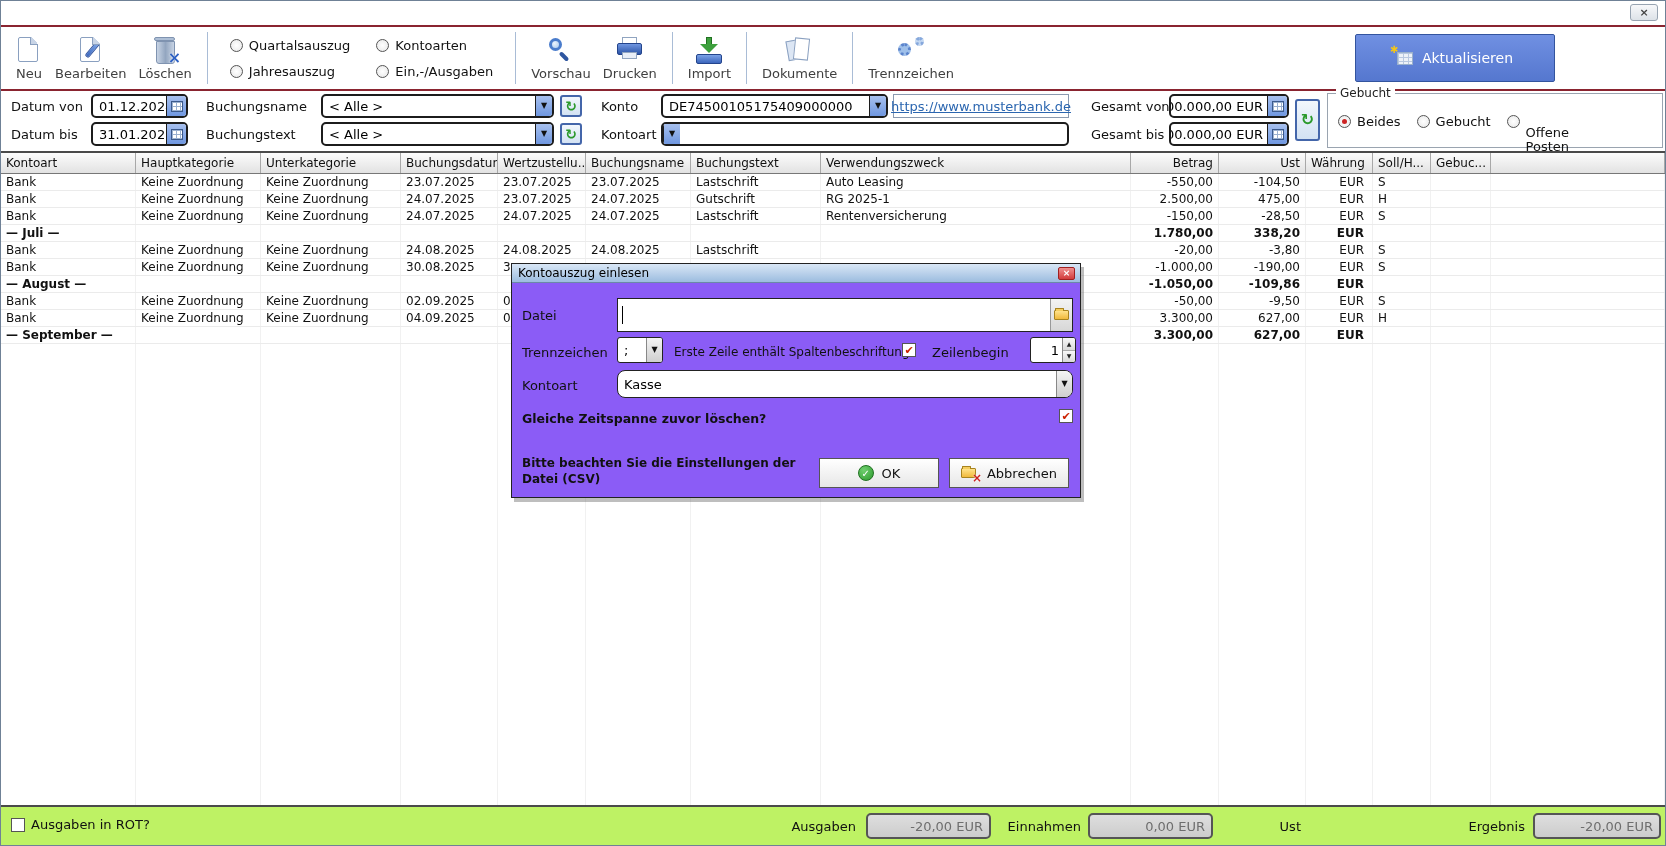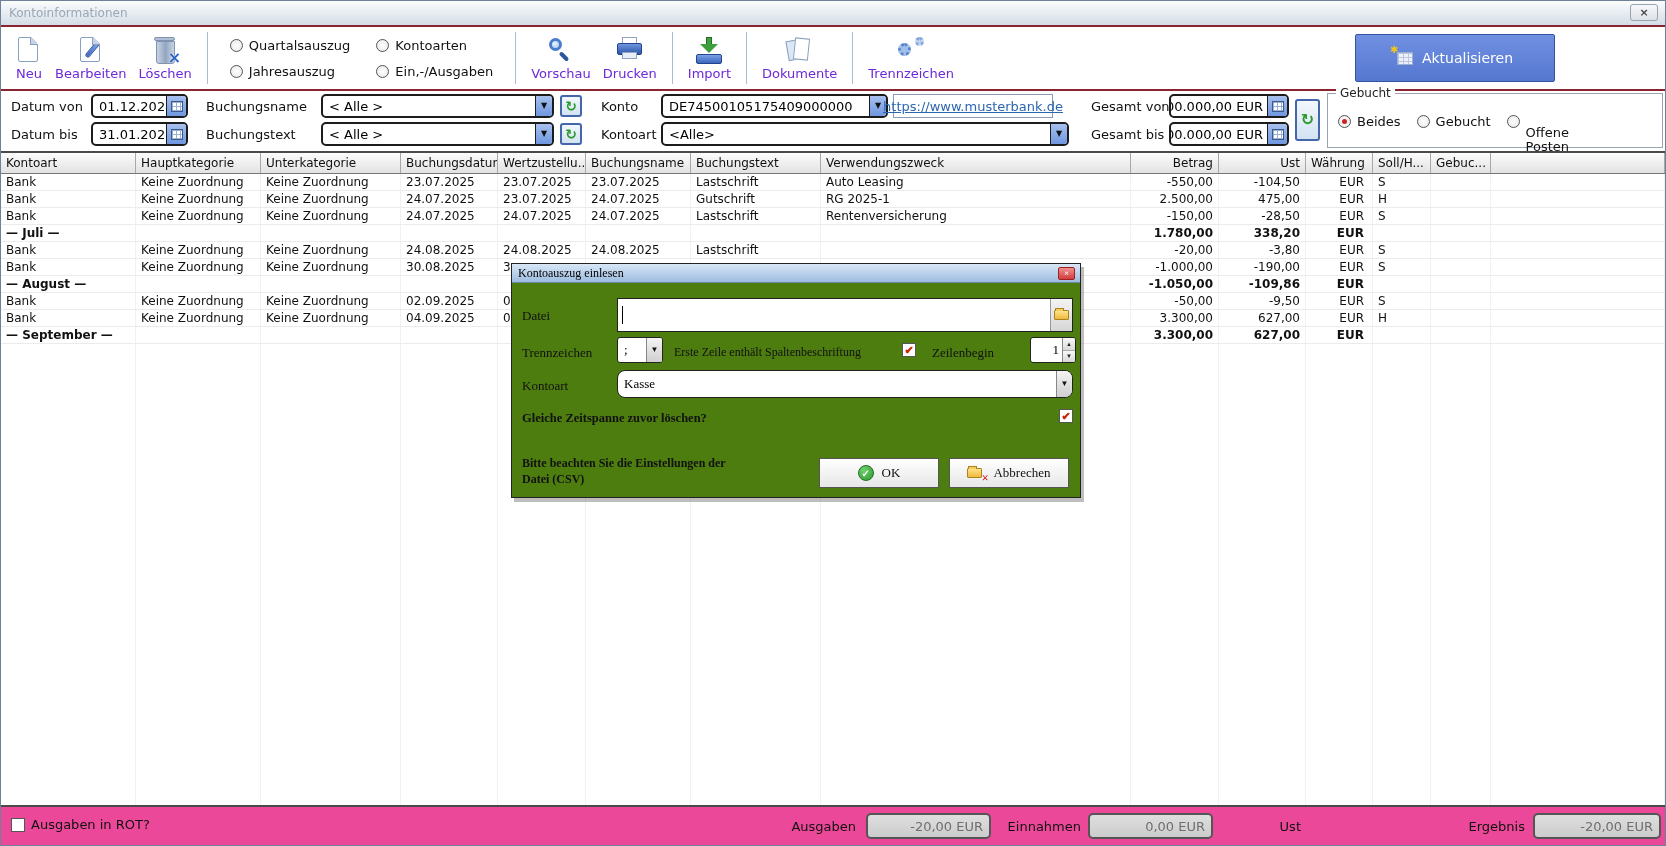--- a/index.html
+++ b/index.html
@@ -11,21 +11,21 @@
   .titlebar .title{font-size:12px;color:#9aa7b4;}
   .win-close{position:absolute;right:7px;top:3px;width:28px;height:17px;background:linear-gradient(#f7f8fa,#dde2e8);border:1px solid #97a3b1;border-radius:3px;display:flex;align-items:center;justify-content:center;font-size:11px;font-weight:bold;color:#444;}
   .redline{position:absolute;left:0;width:100%;height:2px;background:#8a2430;}
   .r1{top:24px;} .r2{top:88px;}
 
   
   .toolbar{position:absolute;left:0;top:26px;width:100%;height:62px;background:#fff;display:flex;align-items:center;padding-left:8px;}
   .hgroup{display:flex;align-items:center;height:100%;}
   .vsep{width:1px;height:52px;background:#a9bcd6;margin:0 9px;flex:none;}
   .tool-btn{display:flex;flex-direction:column;align-items:center;justify-content:flex-end;gap:3px;padding:3px 6px;cursor:default;}
-  .tblabel{font-size:13px;color:#6d28d9;white-space:nowrap;line-height:1;}
+  .tblabel{font-size:13px;color:#404040;white-space:nowrap;line-height:1;}
   .tbicon{position:relative;width:28px;height:27px;display:inline-block;flex:none;}
 
   .icon-new,.icon-edit{position:absolute;left:3px;top:0;width:20px;height:25px;background:#fff;border:1px solid #8aa0c0;border-radius:2px;}
   .icon-new::after,.icon-edit::after{content:"";position:absolute;top:-1px;right:-1px;width:7px;height:7px;background:linear-gradient(225deg,#fff 50%,#c8d4e6 50%);border-left:1px solid #8aa0c0;border-bottom:1px solid #8aa0c0;}
   .icon-edit .pencil{position:absolute;left:9px;top:2px;width:5px;height:19px;background:linear-gradient(#7fa8e8,#3c68c0);transform:rotate(40deg);border-radius:2px;border:1px solid #2c4f9c;}
   .icon-delete{position:absolute;left:3px;top:0;width:22px;height:26px;}
   .icon-delete::before{content:"";position:absolute;left:2px;top:4px;width:17px;height:21px;background:linear-gradient(90deg,#c7d3e4,#93a6c0 50%,#c7d3e4);border:1px solid #7f93b0;border-radius:0 0 3px 3px;}
   .icon-delete .lid{position:absolute;top:0;left:0;width:21px;height:4px;background:#aebfd6;border:1px solid #7f93b0;border-radius:2px;}
   .icon-delete .delx{position:absolute;right:-5px;bottom:-3px;color:#2f62c4;font-weight:bold;font-size:16px;line-height:1;text-shadow:0 0 2px #fff;}
   .mag-circle{position:absolute;left:2px;top:1px;width:13px;height:13px;border:3px solid #4a7ccc;border-radius:50%;background:radial-gradient(circle at 35% 35%,#eaf3fd,#a8c8ee);}
@@ -78,30 +78,30 @@
   .trow{height:17px;flex:none;border-bottom:1px solid #ebebeb;}
   .tcell{font-size:12px;color:#111;padding:1px 5px 0 5px;border-right:1px solid #f1f1f1;white-space:nowrap;overflow:hidden;line-height:15px;}
   .num{text-align:right;}
   .cur{text-align:right;padding-right:8px;}
   .mid{text-align:left;}
   .trow.group .tcell{font-weight:bold;}
   .tfill{flex:1;border-bottom:none;height:auto;}
   .tfill .tcell{border-bottom:none;height:100%;}
 
   
-  .statusbar{position:absolute;left:0;bottom:0;width:100%;height:38px;background:#ec4899;}
+  .statusbar{position:absolute;left:0;bottom:0;width:100%;height:38px;background:#bef264;}
   .cb-wrap{position:absolute;left:10px;top:10px;display:flex;align-items:center;gap:6px;font-size:13px;color:#111;}
   .cb{width:14px;height:14px;border:1px solid #555;background:#fff;display:flex;align-items:center;justify-content:center;flex:none;}
   .cb .mk{display:none;color:#cc2200;font-size:11px;font-weight:bold;line-height:1;}
   .cb.checked .mk{display:block;}
   .sv-label{position:absolute;top:12px;font-size:13px;color:#111;text-align:right;white-space:nowrap;}
   .sv-box{position:absolute;top:6px;height:26px;border:2px solid #555;border-radius:5px;background:linear-gradient(#dedede,#cccccc);color:#6e6e6e;font-size:13px;display:flex;align-items:center;justify-content:flex-end;padding-right:6px;white-space:nowrap;}
 
   
-  .dialog{position:absolute;left:510px;top:262px;width:570px;height:235px;background:#4d7c0f;border:1px solid #222;box-shadow:3px 4px 0 rgba(110,110,110,.45);font-family:Liberation Serif, serif;}
+  .dialog{position:absolute;left:510px;top:262px;width:570px;height:235px;background:#8b5cf6;border:1px solid #222;box-shadow:3px 4px 0 rgba(110,110,110,.45);}
   .dlg-title{position:absolute;left:0;top:0;width:100%;height:19px;background:linear-gradient(#d9e7f6,#9cbcdf);border-bottom:1px solid #6b88a8;display:flex;align-items:center;padding-left:6px;font-size:12px;color:#000;}
   .dlg-close{position:absolute;right:5px;top:3px;width:17px;height:13px;background:linear-gradient(#ef8f8f,#d23c3c);border:1px solid #a02020;border-radius:2px;color:#fff;font-size:9px;font-weight:bold;display:flex;align-items:center;justify-content:center;line-height:1;}
   .dlg-label{position:absolute;font-size:13px;color:#111;white-space:nowrap;}
   .dlg-label.small{font-size:12px;}
   .dlg-label.bold{font-weight:bold;font-size:12.5px;}
   .dlg-input{position:absolute;left:105px;top:34px;width:456px;height:34px;border:1px solid #222;background:#fff;display:flex;align-items:stretch;}
   .caret{width:1px;height:18px;background:#000;align-self:center;margin-left:4px;}
   .browse-btn{margin-left:auto;width:22px;flex:none;background:linear-gradient(#f3f3f3,#d7d7d7);border-left:1px solid #999;display:flex;align-items:center;justify-content:center;}
   .folder{width:15px;height:10px;background:linear-gradient(#ffe28a,#f0b93c);border:1px solid #a8831e;border-radius:1px;position:relative;}
   .folder::before{content:"";position:absolute;top:-3px;left:0;width:7px;height:2px;background:#f4cd5e;border:1px solid #a8831e;border-bottom:none;border-radius:1px 1px 0 0;}
@@ -117,23 +117,20 @@
   .ok-icon{width:16px;height:16px;border-radius:50%;background:radial-gradient(circle at 35% 30%,#6fcf6f,#2e9a2e);border:1px solid #1f7020;color:#fff;font-size:10px;font-weight:bold;display:flex;align-items:center;justify-content:center;flex:none;}
   .cancel-icon{position:relative;width:18px;height:13px;flex:none;}
   .cancel-icon .folder{position:absolute;left:0;top:1px;}
   .cancel-icon .cx{position:absolute;right:-3px;bottom:-4px;color:#cc2222;font-weight:bold;font-size:12px;line-height:1;text-shadow:0 0 2px #fff;}
 </style>
 </head>
 <body>
 
 <div id="window">
 
-  <div class="titlebar">
-    <span class="title">Kontoinformationen</span>
-  </div>
   <div class="win-close">
     <span>×</span>
   </div>
   <div class="redline r1"></div>
 
   <div class="toolbar">
     <div id="file-buttons" class="hgroup">
         <div class="tool-btn">
           <span class="tbicon icon-wrap">
             <span class="icon-new"></span>
@@ -271,27 +268,26 @@
         <span class="refresh-glyph">↻</span>
       </div>
 
     <span class="flabel" style="left:600px;top:9px">Konto</span>
     <div class="dd" style="left:660px;top:3px;width:227px">
       <span class="fval">DE74500105175409000000</span>
       <span class="dd-btn blue">
           <span class="arr">▼</span>
         </span>
     </div>
-    <div class="link-box" style="left:892px;top:3px;width:160px">
+    <div class="link-box" style="left:892px;top:3px;width:176px">
       <span>https://www.musterbank.de</span>
     </div>
 
     <span class="flabel" style="left:600px;top:37px">Kontoart</span>
     <div class="dd" style="left:660px;top:31px;width:408px">
-      <span class="fval">&lt;Alle&gt;</span>
       <span class="dd-btn blue">
           <span class="arr">▼</span>
         </span>
     </div>
 
     <span class="flabel" style="left:1090px;top:9px">Gesamt von</span>
     <div class="finput" style="left:1168px;top:3px;width:120px">
       <span class="fval right">-100.000,00 EUR</span>
       <span class="sq-btn">
           <span class="grid-glyph"></span>

